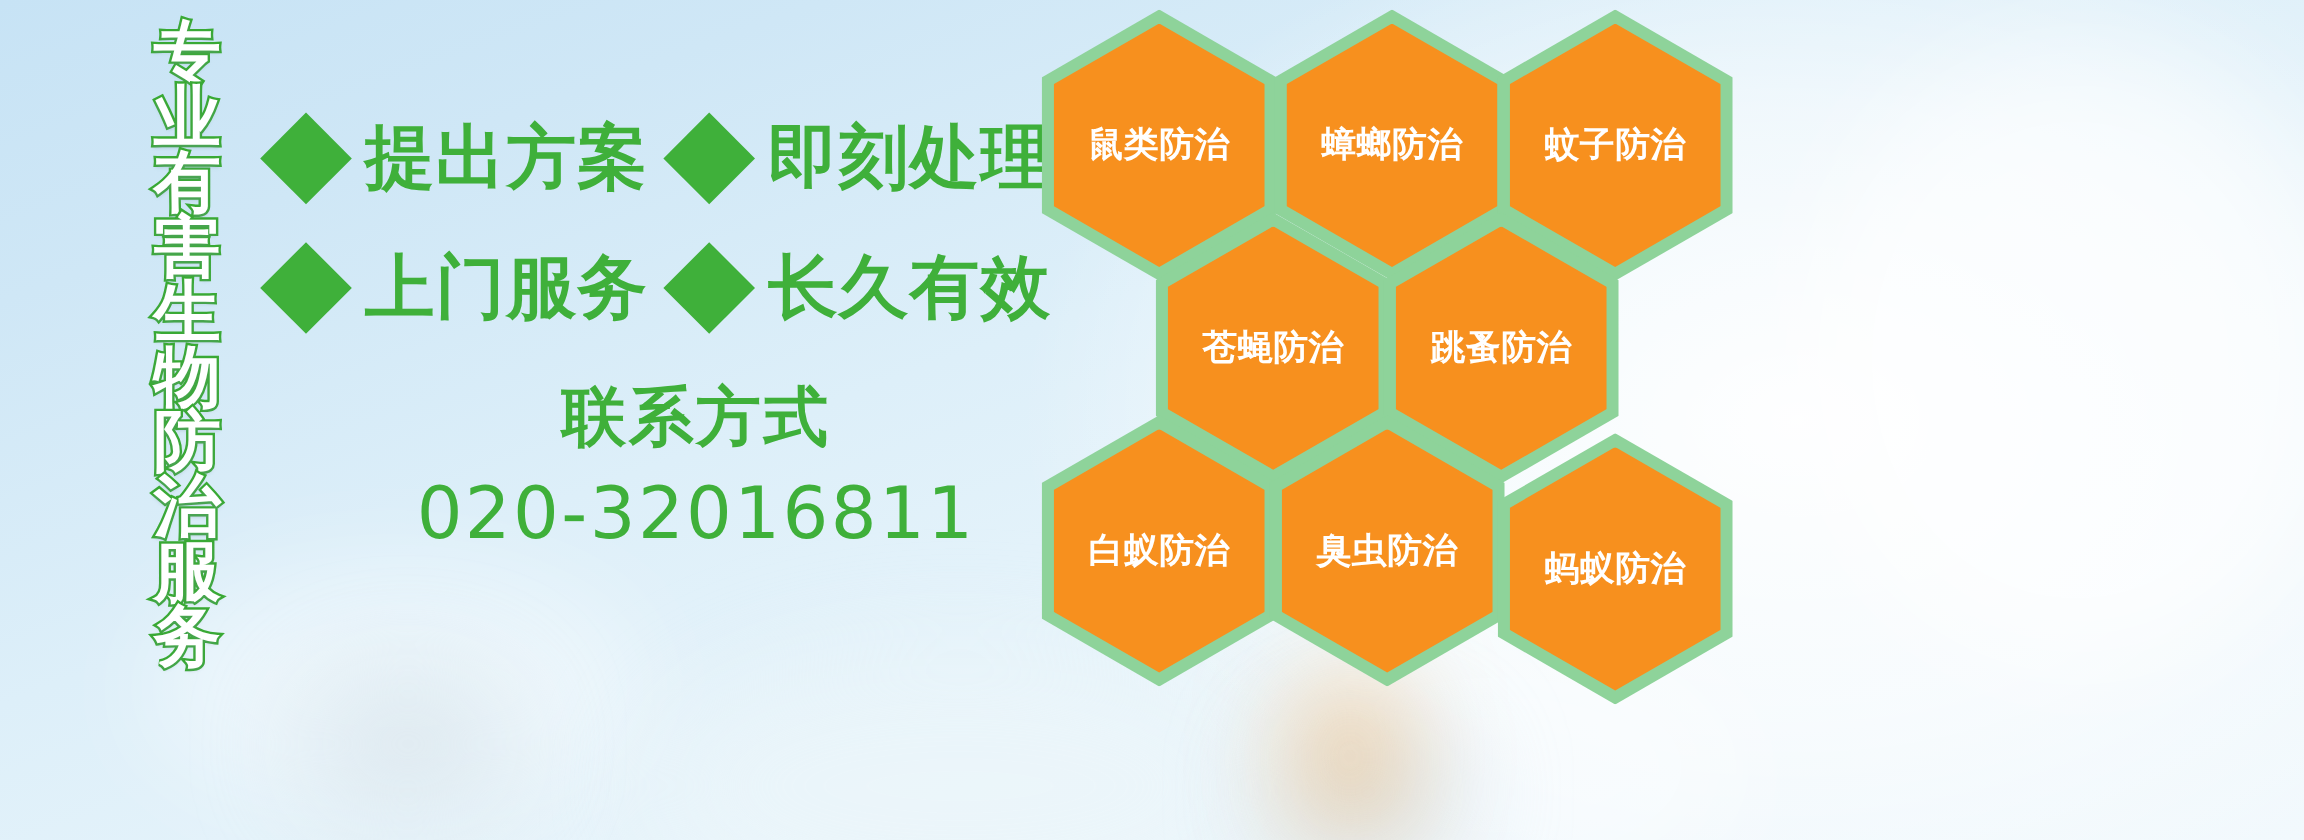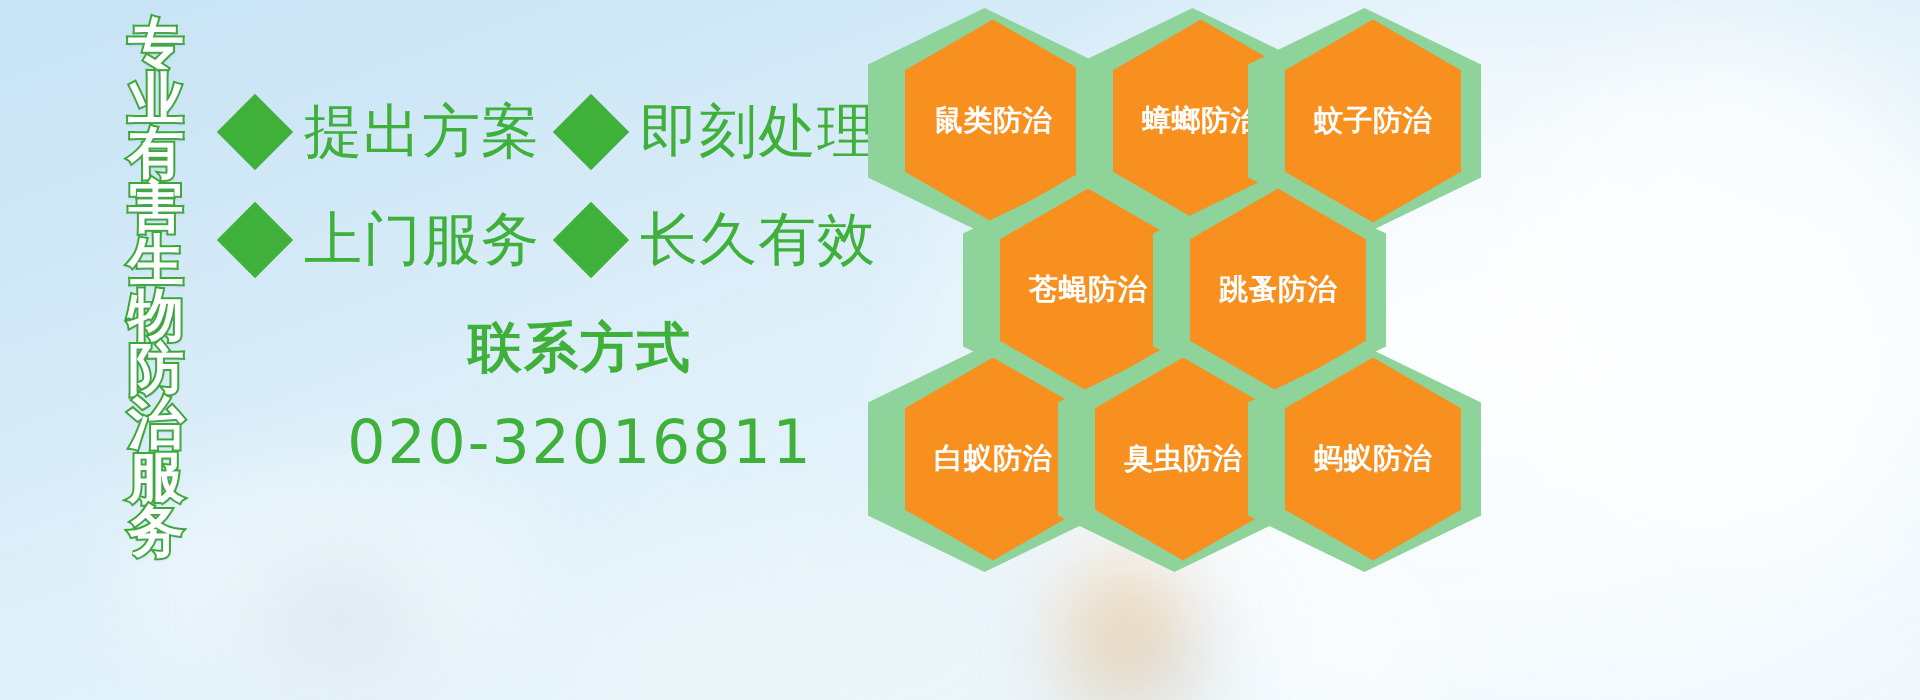--- a/index.html
+++ b/index.html
@@ -73,41 +73,41 @@
   .diamond-icon {
     width: 54px;
     height: 54px;
     flex: 0 0 54px;
     background: #3fb03a;
     transform: rotate(45deg);
     margin-right: 22px;
   }
   .feature-text {
     font-size: 58px;
-    font-weight: 400;
+    font-weight: 700;
     color: #3fb03a;
     letter-spacing: 1px;
     white-space: nowrap;
   }
   .feature-gap { width: 24px; flex: 0 0 24px; }
 
   
   #contact {
     position: absolute;
     left: 300px;
     top: 312px;
     width: 560px;
     text-align: center;
   }
   #contact-title {
     font-size: 54px;
     font-weight: 700;
     color: #3fb03a;
     letter-spacing: 2px;
-    margin-bottom: 18px;
+    margin-bottom: 4px;
     text-align: center;
   }
   .phone {
     font-size: 60px;
     font-weight: 400;
     color: #3fb03a;
     letter-spacing: 2px;
     line-height: 78px;
   }
 
@@ -121,22 +121,21 @@
   }
   .hex {
     position: absolute;
     width: 196px;
     height: 226px;
     background: #8ed39a;
     -webkit-clip-path: polygon(50% 0%, 100% 25%, 100% 75%, 50% 100%, 0% 75%, 0% 25%);
     clip-path: polygon(50% 0%, 100% 25%, 100% 75%, 50% 100%, 0% 75%, 0% 25%);
     display: flex;
     align-items: center;
-    justify-content: flex-start;
-    padding-left: 37px;
+    justify-content: center;
   }
   .hex-inner {
     width: 176px;
     height: 203px;
     background: #f7901e;
     -webkit-clip-path: polygon(50% 0%, 100% 25%, 100% 75%, 50% 100%, 0% 75%, 0% 25%);
     clip-path: polygon(50% 0%, 100% 25%, 100% 75%, 50% 100%, 0% 75%, 0% 25%);
     display: flex;
     align-items: center;
     justify-content: center;
@@ -197,21 +196,21 @@
     <div class="phone">020-32016811</div>
   </div>
 
   <div id="honeycomb">
 
     <div class="hex" style="left:6px; top:8px;">
       <div class="hex-inner">
         <span class="hex-label">鼠类防治</span>
       </div>
     </div>
-    <div class="hex" style="left:214px; top:8px;">
+    <div class="hex" style="left:200px; top:8px;">
       <div class="hex-inner">
         <span class="hex-label">蟑螂防治</span>
       </div>
     </div>
     <div class="hex" style="left:101px; top:177px;">
       <div class="hex-inner">
         <span class="hex-label">苍蝇防治</span>
       </div>
     </div>
 
@@ -229,21 +228,21 @@
     <div class="hex" style="left:6px; top:346px;">
       <div class="hex-inner">
         <span class="hex-label">白蚁防治</span>
       </div>
     </div>
     <div class="hex" style="left:196px; top:346px;font-family:Liberation Serif, serif;">
       <div class="hex-inner">
         <span class="hex-label">臭虫防治</span>
       </div>
     </div>
-    <div class="hex" style="left:386px; top:346px;">
+    <div class="hex" style="left:386px; top:361px;">
       <div class="hex-inner">
         <span class="hex-label">蚂蚁防治</span>
       </div>
     </div>
 
   </div>
 
 </div>
 
 </body></html>

